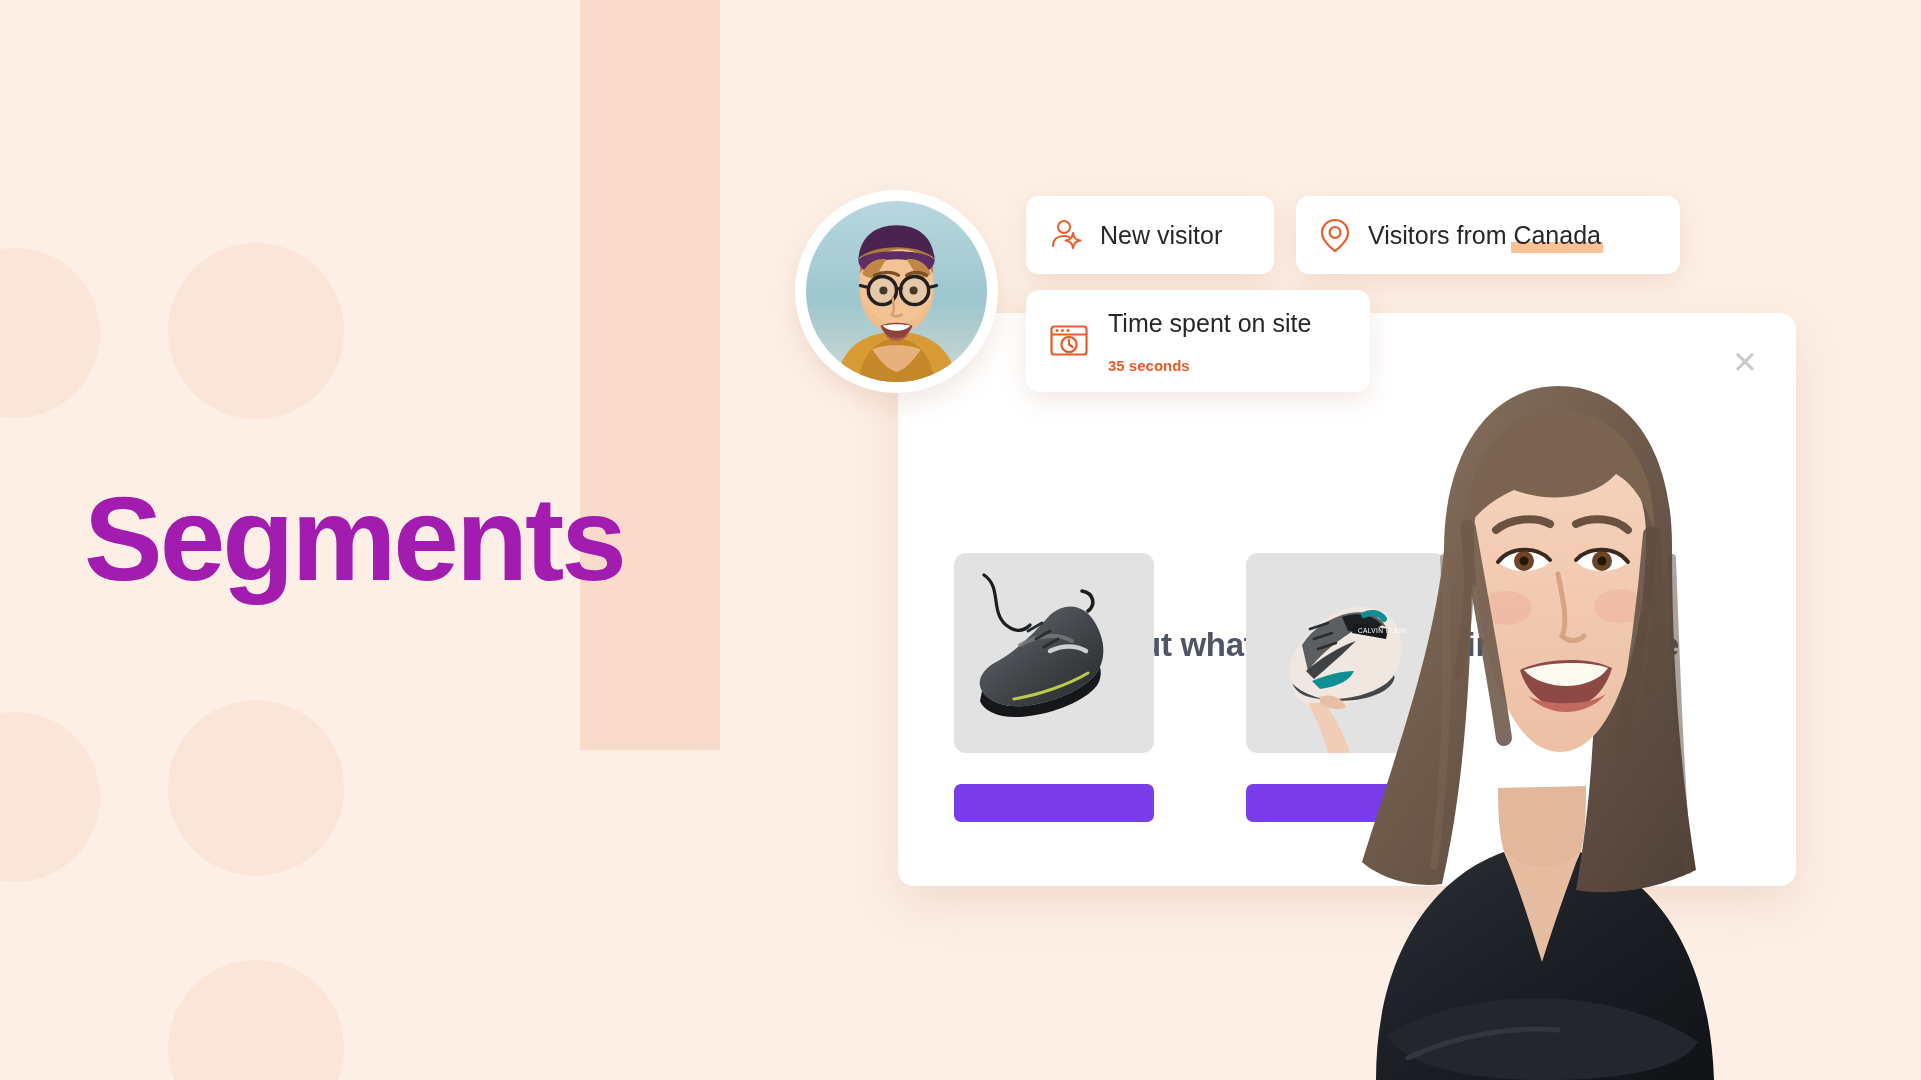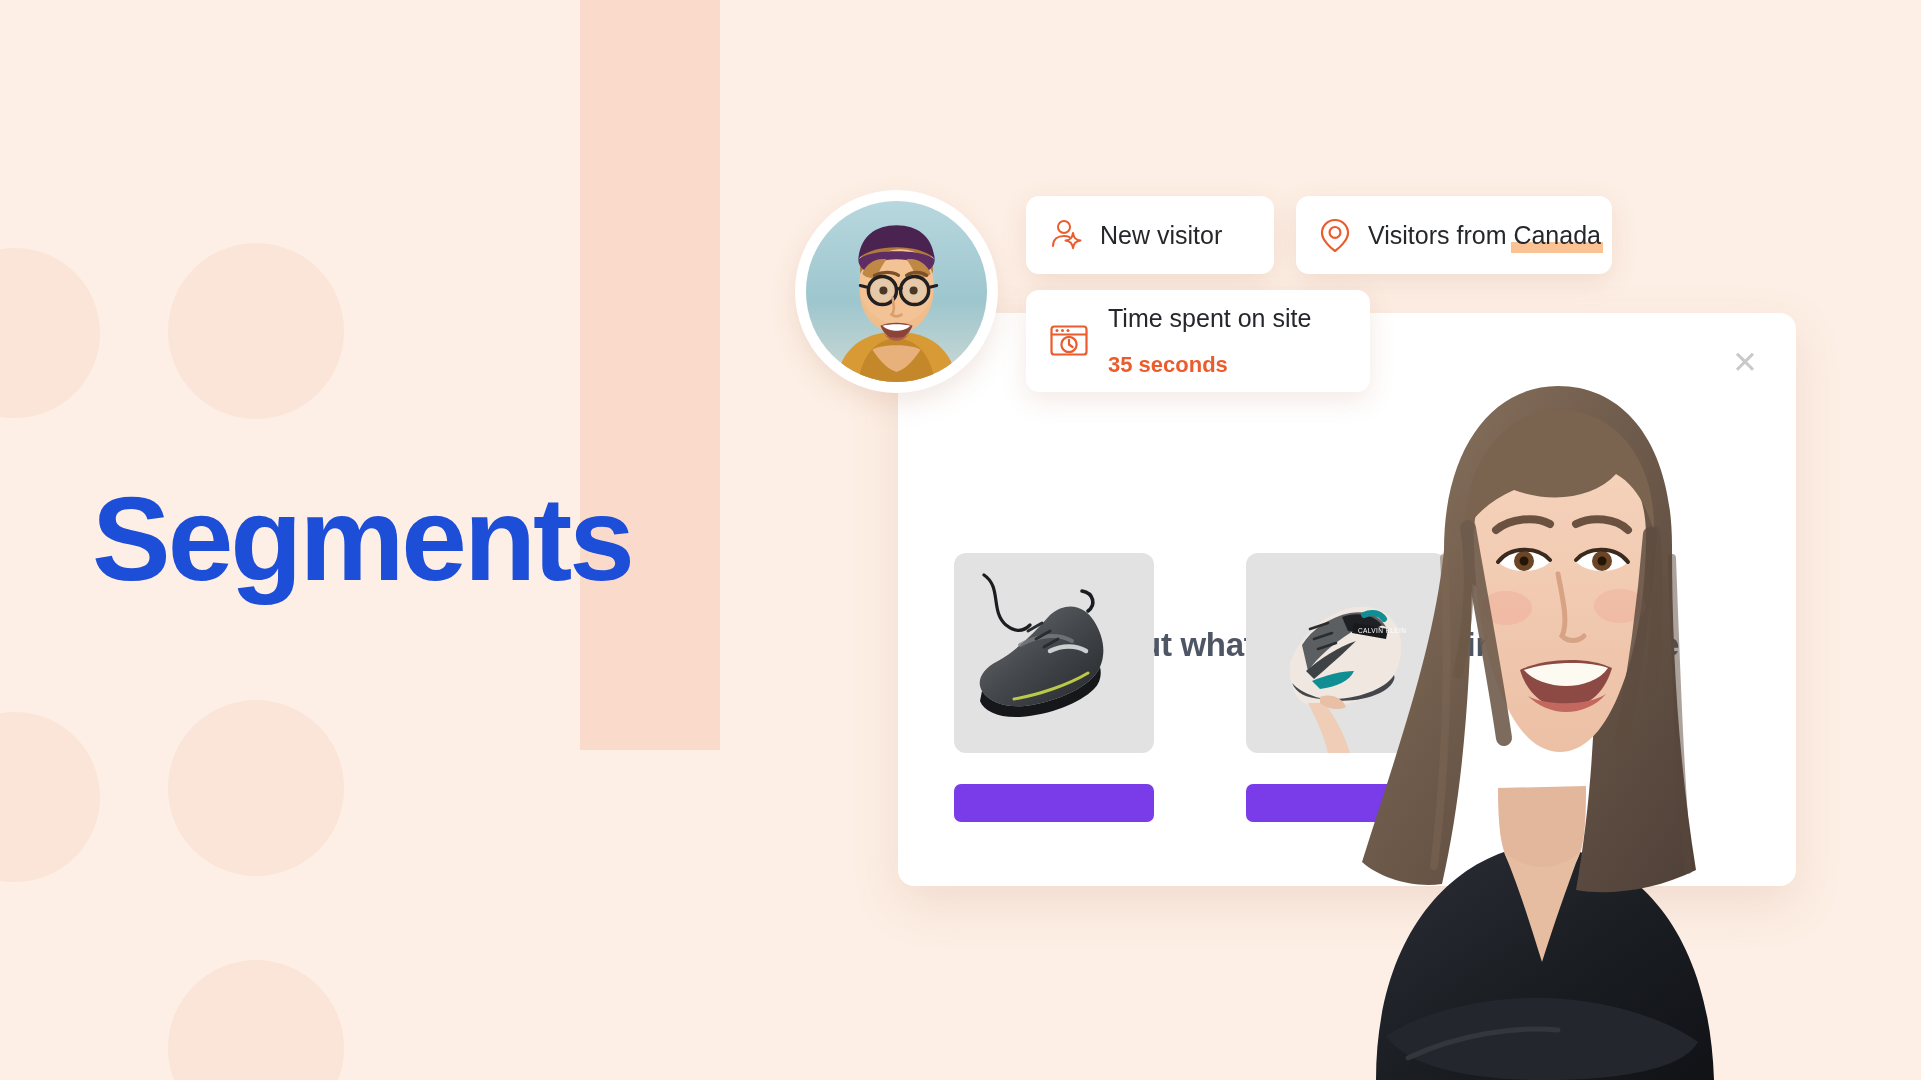--- a/index.html
+++ b/index.html
@@ -42,25 +42,25 @@
   }
   .c1 { left:168px; top:243px; width:176px; height:176px; }
   .c2 { left:-70px; top:248px; width:170px; height:170px; }
   .c3 { left:168px; top:700px; width:176px; height:176px; }
   .c4 { left:-70px; top:712px; width:170px; height:170px; }
   .c5 { left:168px; top:960px; width:176px; height:176px; }
 
   
   .headline {
     position:absolute;
-    left:92px; top:480px;
+    left:84px; top:480px;
     font-size:118px;
     font-weight:700;
     letter-spacing:-3px;
-    color:#1d4ed8;
+    color:#a21caf;
     line-height:1;
   }
 
   
   .popup {
     position:absolute;
     left:898px; top:313px;
     width:898px; height:573px;
     background:#ffffff;
     border-radius:16px;
@@ -158,39 +158,39 @@
     cursor:pointer;
   }
   .pill-new {
     left:1026px; top:196px;
     width:248px; height:78px;
     padding:0 23px;
     gap:17px;
   }
   .pill-geo {
     left:1296px; top:196px;
-    width:316px; height:78px;
+    width:384px; height:78px;
     padding:0 23px;
     gap:17px;
   }
   .pill-time {
     left:1026px; top:290px;
     width:344px; height:102px;
     padding:0 23px;
     gap:19px;
   }
   .pill-label {
     font-size:25px;
     color:#25272B;
     white-space:nowrap;
   }
   .pill-icon { flex:0 0 auto; display:block; }
   .pill-time-text { display:flex; flex-direction:column; gap:19px; }
   .pill-time-value {
-    font-size:22px;
+    font-size:15px;
     font-weight:700;
     color:#EC5B2B;
   }
   .geo-hl {
     position:relative;
     display:inline-block;
     z-index:1;
   }
   .geo-hl::after {
     content:"";

